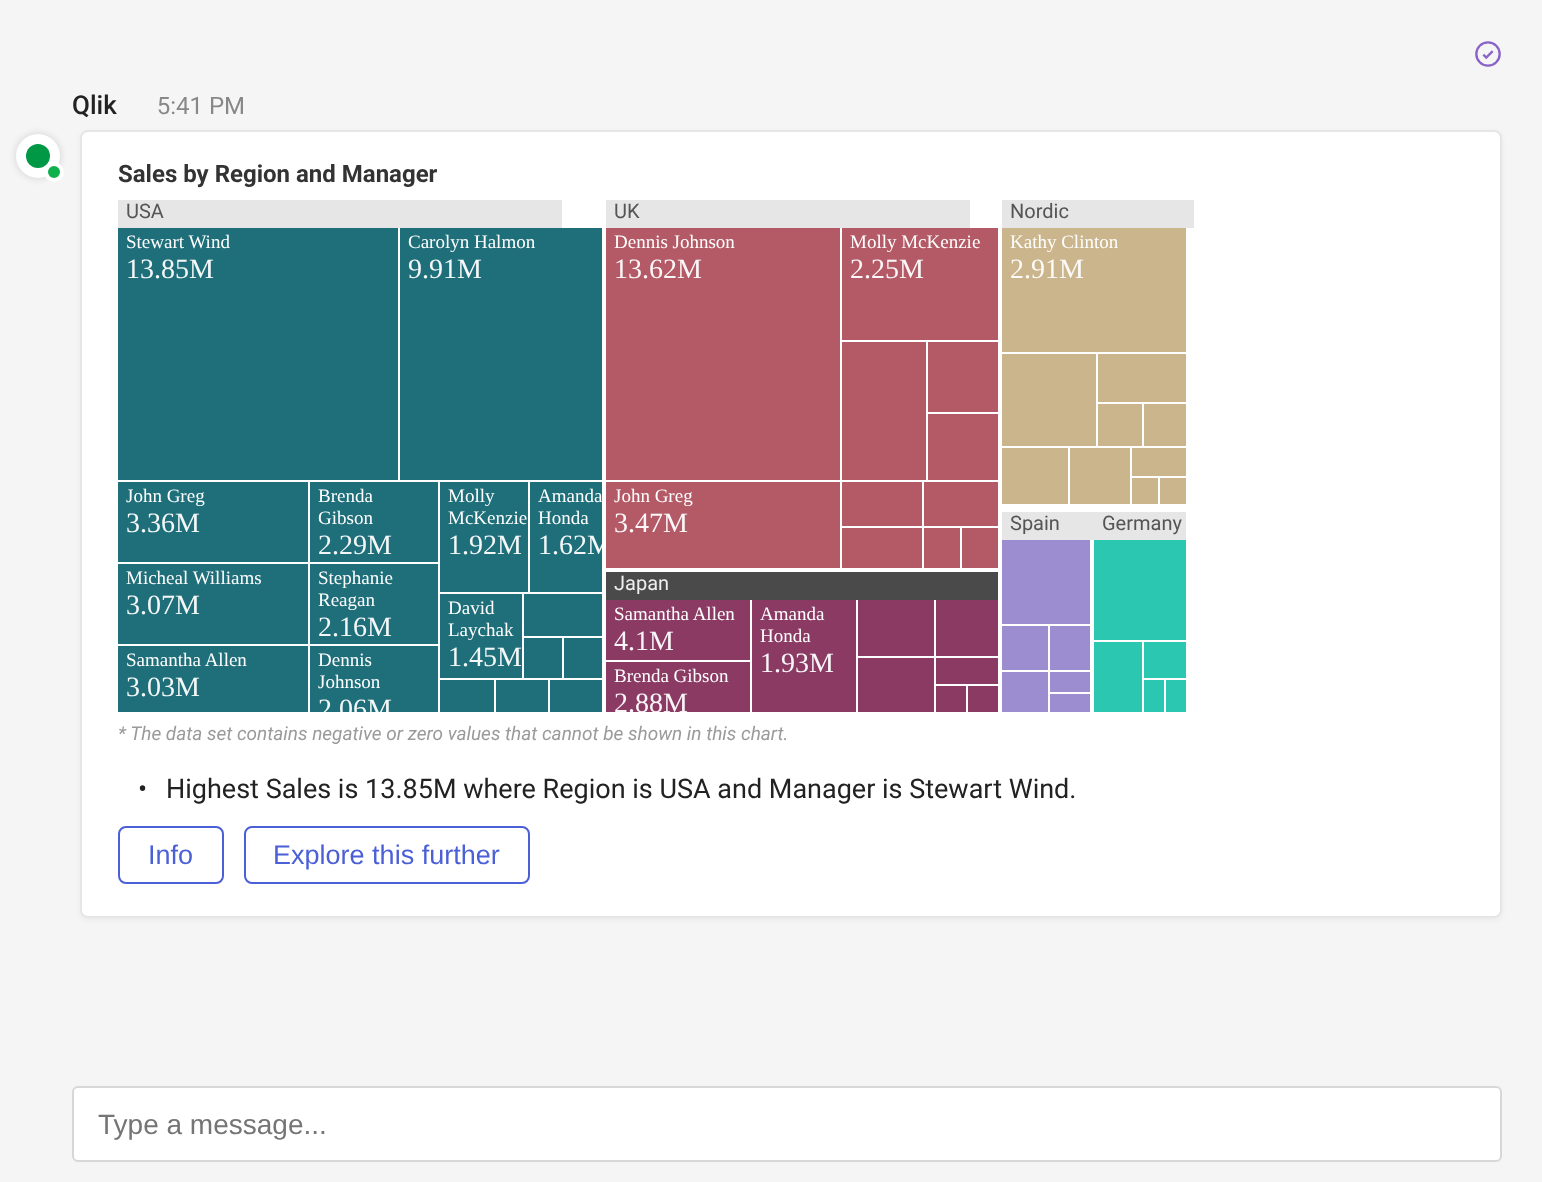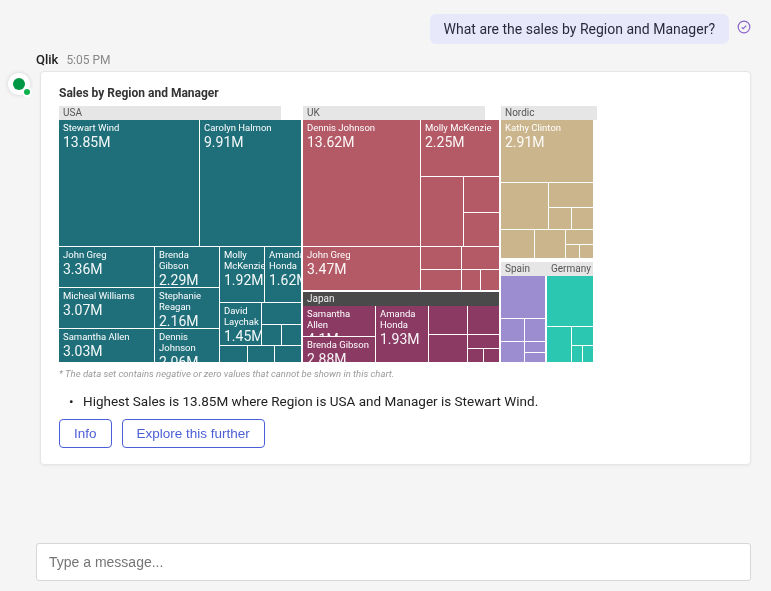--- a/index.html
+++ b/index.html
@@ -20,21 +20,21 @@
     background:#e7e9fb;
     color:#2a2a3a;
     padding:7px 14px;
     border-radius:6px;
     font-size:14px;
   }
   .check-icon { margin-top:6px; }
   .check-icon svg { width:14px; height:14px; stroke:#8a63c9; fill:none;}
 
   
-  .bot-meta { padding: 0 0 0 36px; display:flex; align-items:baseline; gap:8px; margin-top:6px;}
+  .bot-meta { padding: 0 0 0 36px; display:flex; align-items:baseline; gap:20px; margin-top:6px;}
   .bot-name { font-size:13px; color:#222; font-weight:500;}
   .bot-time { font-size:12px; color:#888;}
 
   
   .bot-row { display:flex; align-items:flex-start; gap:10px; padding: 4px 20px 0 8px;}
   .avatar {
     width:22px; height:22px; border-radius:50%;
     background:#fff; position:relative; flex:0 0 22px;
     box-shadow:0 0 4px rgba(0,0,0,.15);
     display:flex; align-items:center; justify-content:center;
@@ -54,21 +54,21 @@
     box-shadow:0 1px 3px rgba(0,0,0,.05);
     flex:1;
     padding:14px 18px 16px 18px;
     width: 600px;
   }
   .chart-title { font-weight:700; font-size:12px; color:#333; margin-bottom:6px;}
 
   
   .treemap { position:relative; width:534px; height:256px; font-size:9px; line-height:1.15; }
   .region-head { position:absolute; height:14px; background:#e6e6e6; color:#555; font-size:10px; padding:1px 4px 0 4px; }
-  .cell { position:absolute; color:#fff; padding:3px 4px; overflow:hidden;}
+  .cell { position:absolute; color:#fff; padding:3px 4px; overflow:hidden;font-family:Liberation Serif, serif;}
   .cell .nm{font-size:9.5px;}
   .cell .vl{font-size:14px; opacity:.95;}
   .teal{background:#1f6f7a;}
   .rose{background:#b35a66;}
   .plum{background:#8a3a63;}
   .tan{background:#cbb58c;}
   .violet{background:#9c8cd0;}
   .mint{background:#2cc7b1;}
   .headdark{background:#4a4a4a; color:#eee;}
 
@@ -89,32 +89,31 @@
     width:100%;
     border:1px solid #d7d7d7; border-radius:3px;
     padding:10px 12px; font-size:14px; color:#666;
     background:#fff;
   }
 </style>
 </head>
 <body>
 
 <div class="user-row">
-  <div class="user-bubble">What are the sales by Region and Manager?</div>
   <span class="check-icon">
     <svg viewBox="0 0 24 24">
         <circle cx="12" cy="12" r="10" stroke-width="2"></circle>
         <path d="M8 12.5l2.5 2.5L16 9.5" stroke-width="2"></path>
       </svg>
   </span>
 </div>
 
 <div class="bot-meta">
   <span class="bot-name">Qlik</span>
-  <span class="bot-time">5:05 PM</span>
+  <span class="bot-time">5:41 PM</span>
 </div>
 
 <div class="bot-row">
   <div class="avatar">
     <div class="avatar-inner"></div>
     <div class="avatar-badge"></div>
   </div>
 
   <div class="card">
     <div class="chart-title">Sales by Region and Manager</div>

